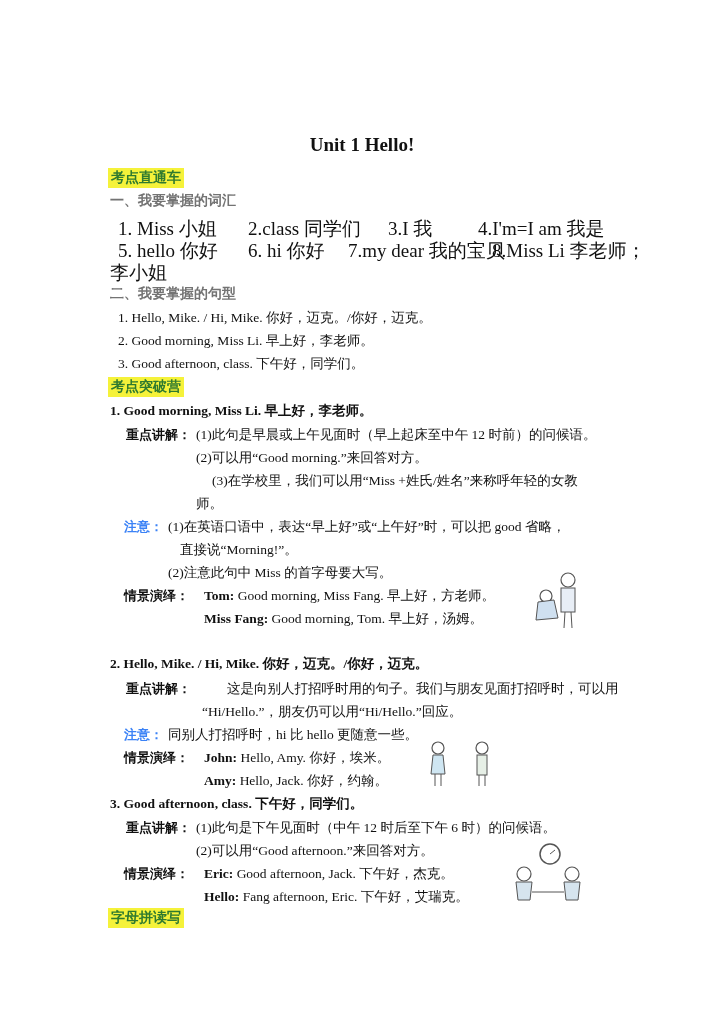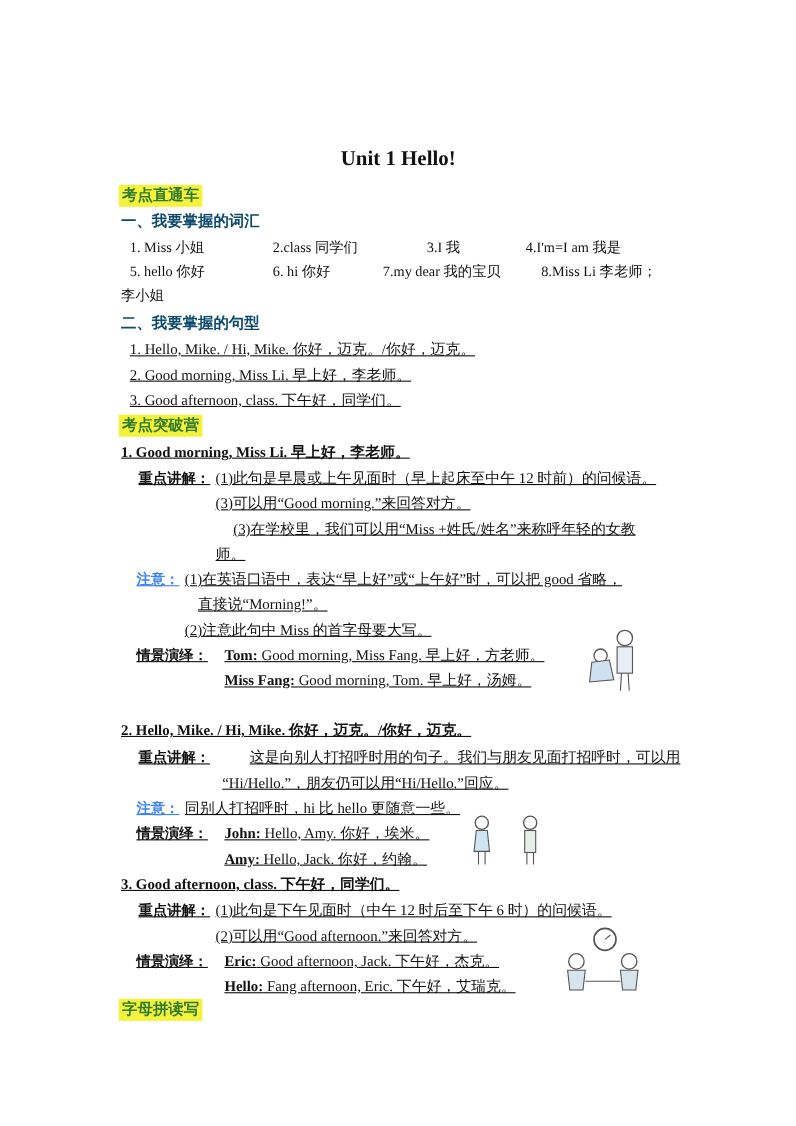--- a/index.html
+++ b/index.html
@@ -3,27 +3,27 @@
 <meta charset="utf-8">
 <style>
   html, body { margin: 0; padding: 0; background: #ffffff; }
   body { width: 724px; height: 1024px; position: relative; overflow: hidden;
          font-family: "Liberation Serif", "DejaVu Serif", serif; color: #111; }
   .page { position: absolute; left: 0; top: 0; width: 724px; height: 1024px; }
   .title { position: absolute; top: 134px; left: 0; width: 724px; text-align: center;
            font-size: 19px; font-weight: bold; }
   .hl { position: absolute; left: 108px; background: #f5f23a; color: #2f7a2f;
         font-weight: bold; font-size: 14px; padding: 1px 3px; font-family: "DejaVu Sans", sans-serif; }
-  .sub { position: absolute; left: 110px; color: #0c4a6e; font-weight: bold; font-size: 14px;
+  .sub { position: absolute; left: 110px; color: #737373; font-weight: bold; font-size: 14px;
          font-family: "DejaVu Sans", sans-serif; }
-  .line { position: absolute; font-size: 13.5px; white-space: nowrap; text-decoration: underline; }
+  .line { position: absolute; font-size: 13.5px; white-space: nowrap; }
   .b { font-weight: bold; }
   .red { color: #3b82f6; font-weight: bold; }
   .label { font-weight: bold; font-family: "DejaVu Sans", sans-serif; font-size: 13px; }
-  .vocab { position: absolute; font-size: 13px; white-space: nowrap; }
+  .vocab { position: absolute; font-size: 19px; white-space: nowrap; }
   .pic { position: absolute; }
 </style>
 </head>
 <body>
 
 <div class="page">
 
   <div class="title">Unit 1 Hello!</div>
 
   <div class="hl" style="top:168px;">考点直通车</div>
@@ -42,21 +42,21 @@
   <div class="sub" style="top:285px;">二、我要掌握的句型</div>
   <div class="line" style="top:309px;left:118px;">1. Hello, Mike. / Hi, Mike.  你好，迈克。/你好，迈克。</div>
   <div class="line" style="top:332px;left:118px;">2. Good morning, Miss Li.  早上好，李老师。</div>
   <div class="line" style="top:355px;left:118px;">3. Good afternoon, class.  下午好，同学们。</div>
 
   <div class="hl" style="top:377px;">考点突破营</div>
 
   <div class="line b" style="top:402px;left:110px;">1. Good morning, Miss Li.  早上好，李老师。</div>
   <div class="line" style="top:426px;left:126px;"><span class="label">重点讲解：</span></div>
   <div class="line" style="top:426px;left:196px;">(1)此句是早晨或上午见面时（早上起床至中午 12 时前）的问候语。</div>
-  <div class="line" style="top:449px;left:196px;">(3)可以用“Good morning.”来回答对方。</div>
+  <div class="line" style="top:449px;left:196px;">(2)可以用“Good morning.”来回答对方。</div>
   <div class="line" style="top:472px;left:212px;">(3)在学校里，我们可以用“Miss +姓氏/姓名”来称呼年轻的女教</div>
   <div class="line" style="top:495px;left:196px;">师。</div>
 
   <div class="line red" style="top:518px;left:124px;font-family:'DejaVu Sans',sans-serif;font-size:13px;">注意：</div>
   <div class="line" style="top:518px;left:168px;">(1)在英语口语中，表达“早上好”或“上午好”时，可以把 good 省略，</div>
   <div class="line" style="top:541px;left:180px;">直接说“Morning!”。</div>
   <div class="line" style="top:564px;left:168px;text-align:center;">(2)注意此句中 Miss 的首字母要大写。</div>
 
   <div class="line" style="top:587px;left:124px;"><span class="label">情景演绎：</span></div>
   <div class="line" style="top:587px;left:204px;"><span class="b">Tom:</span> <span>Good morning, Miss Fang.  早上好，方老师。</span></div>

